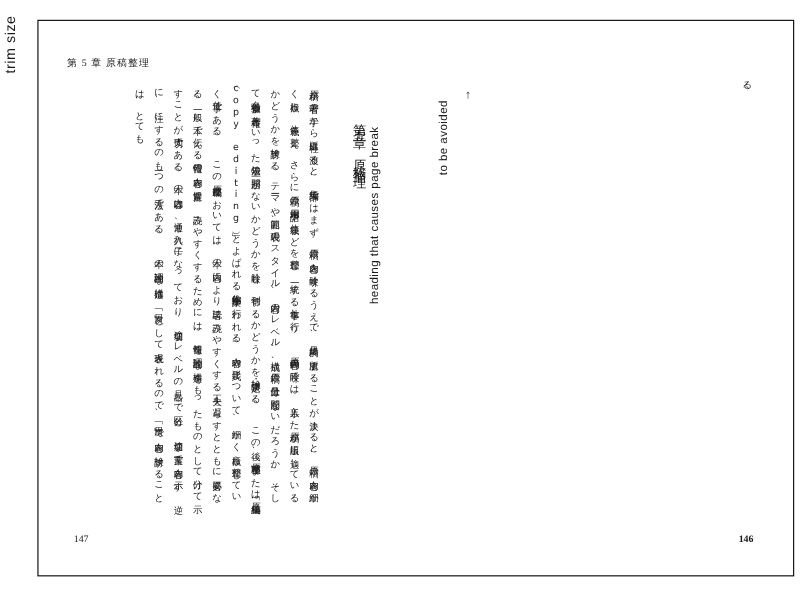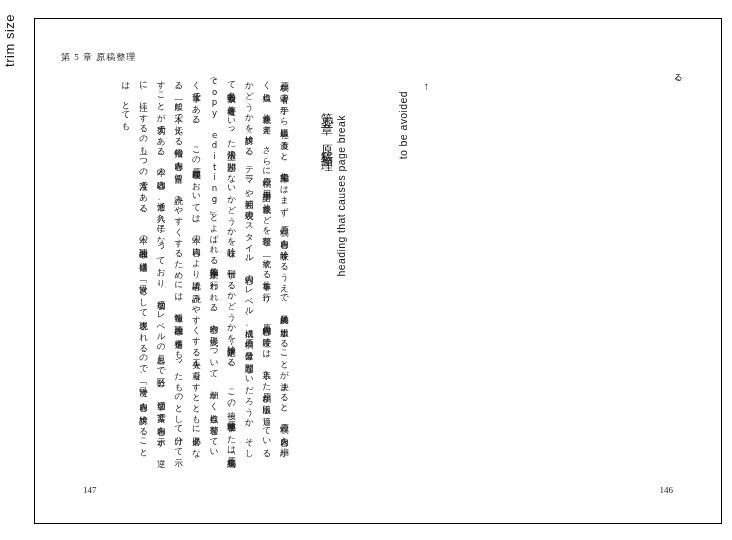--- a/index.html
+++ b/index.html
@@ -62,24 +62,23 @@
     white-space: nowrap;
     text-align: center;
   }
 
   
   .folio {
     position: absolute;
     bottom: 28px;
     font-size: 9px;
     color: #1a1a1a;
-    margin-left: 16px;
   }
   .folio-left  { left: 32px; }
-  .folio-right { right: 50px; }
+  .folio-right { right: 38px; font-weight: bold; }
   .body-flow {
     position: absolute;
     top: 56px;
     right: 86px;
     height: 378px;
     writing-mode: vertical-rl;
     text-orientation: upright;
     font-family: "DejaVu Sans", "Liberation Sans", sans-serif;
     font-size: 8.6px;
     line-height: 2.05;

